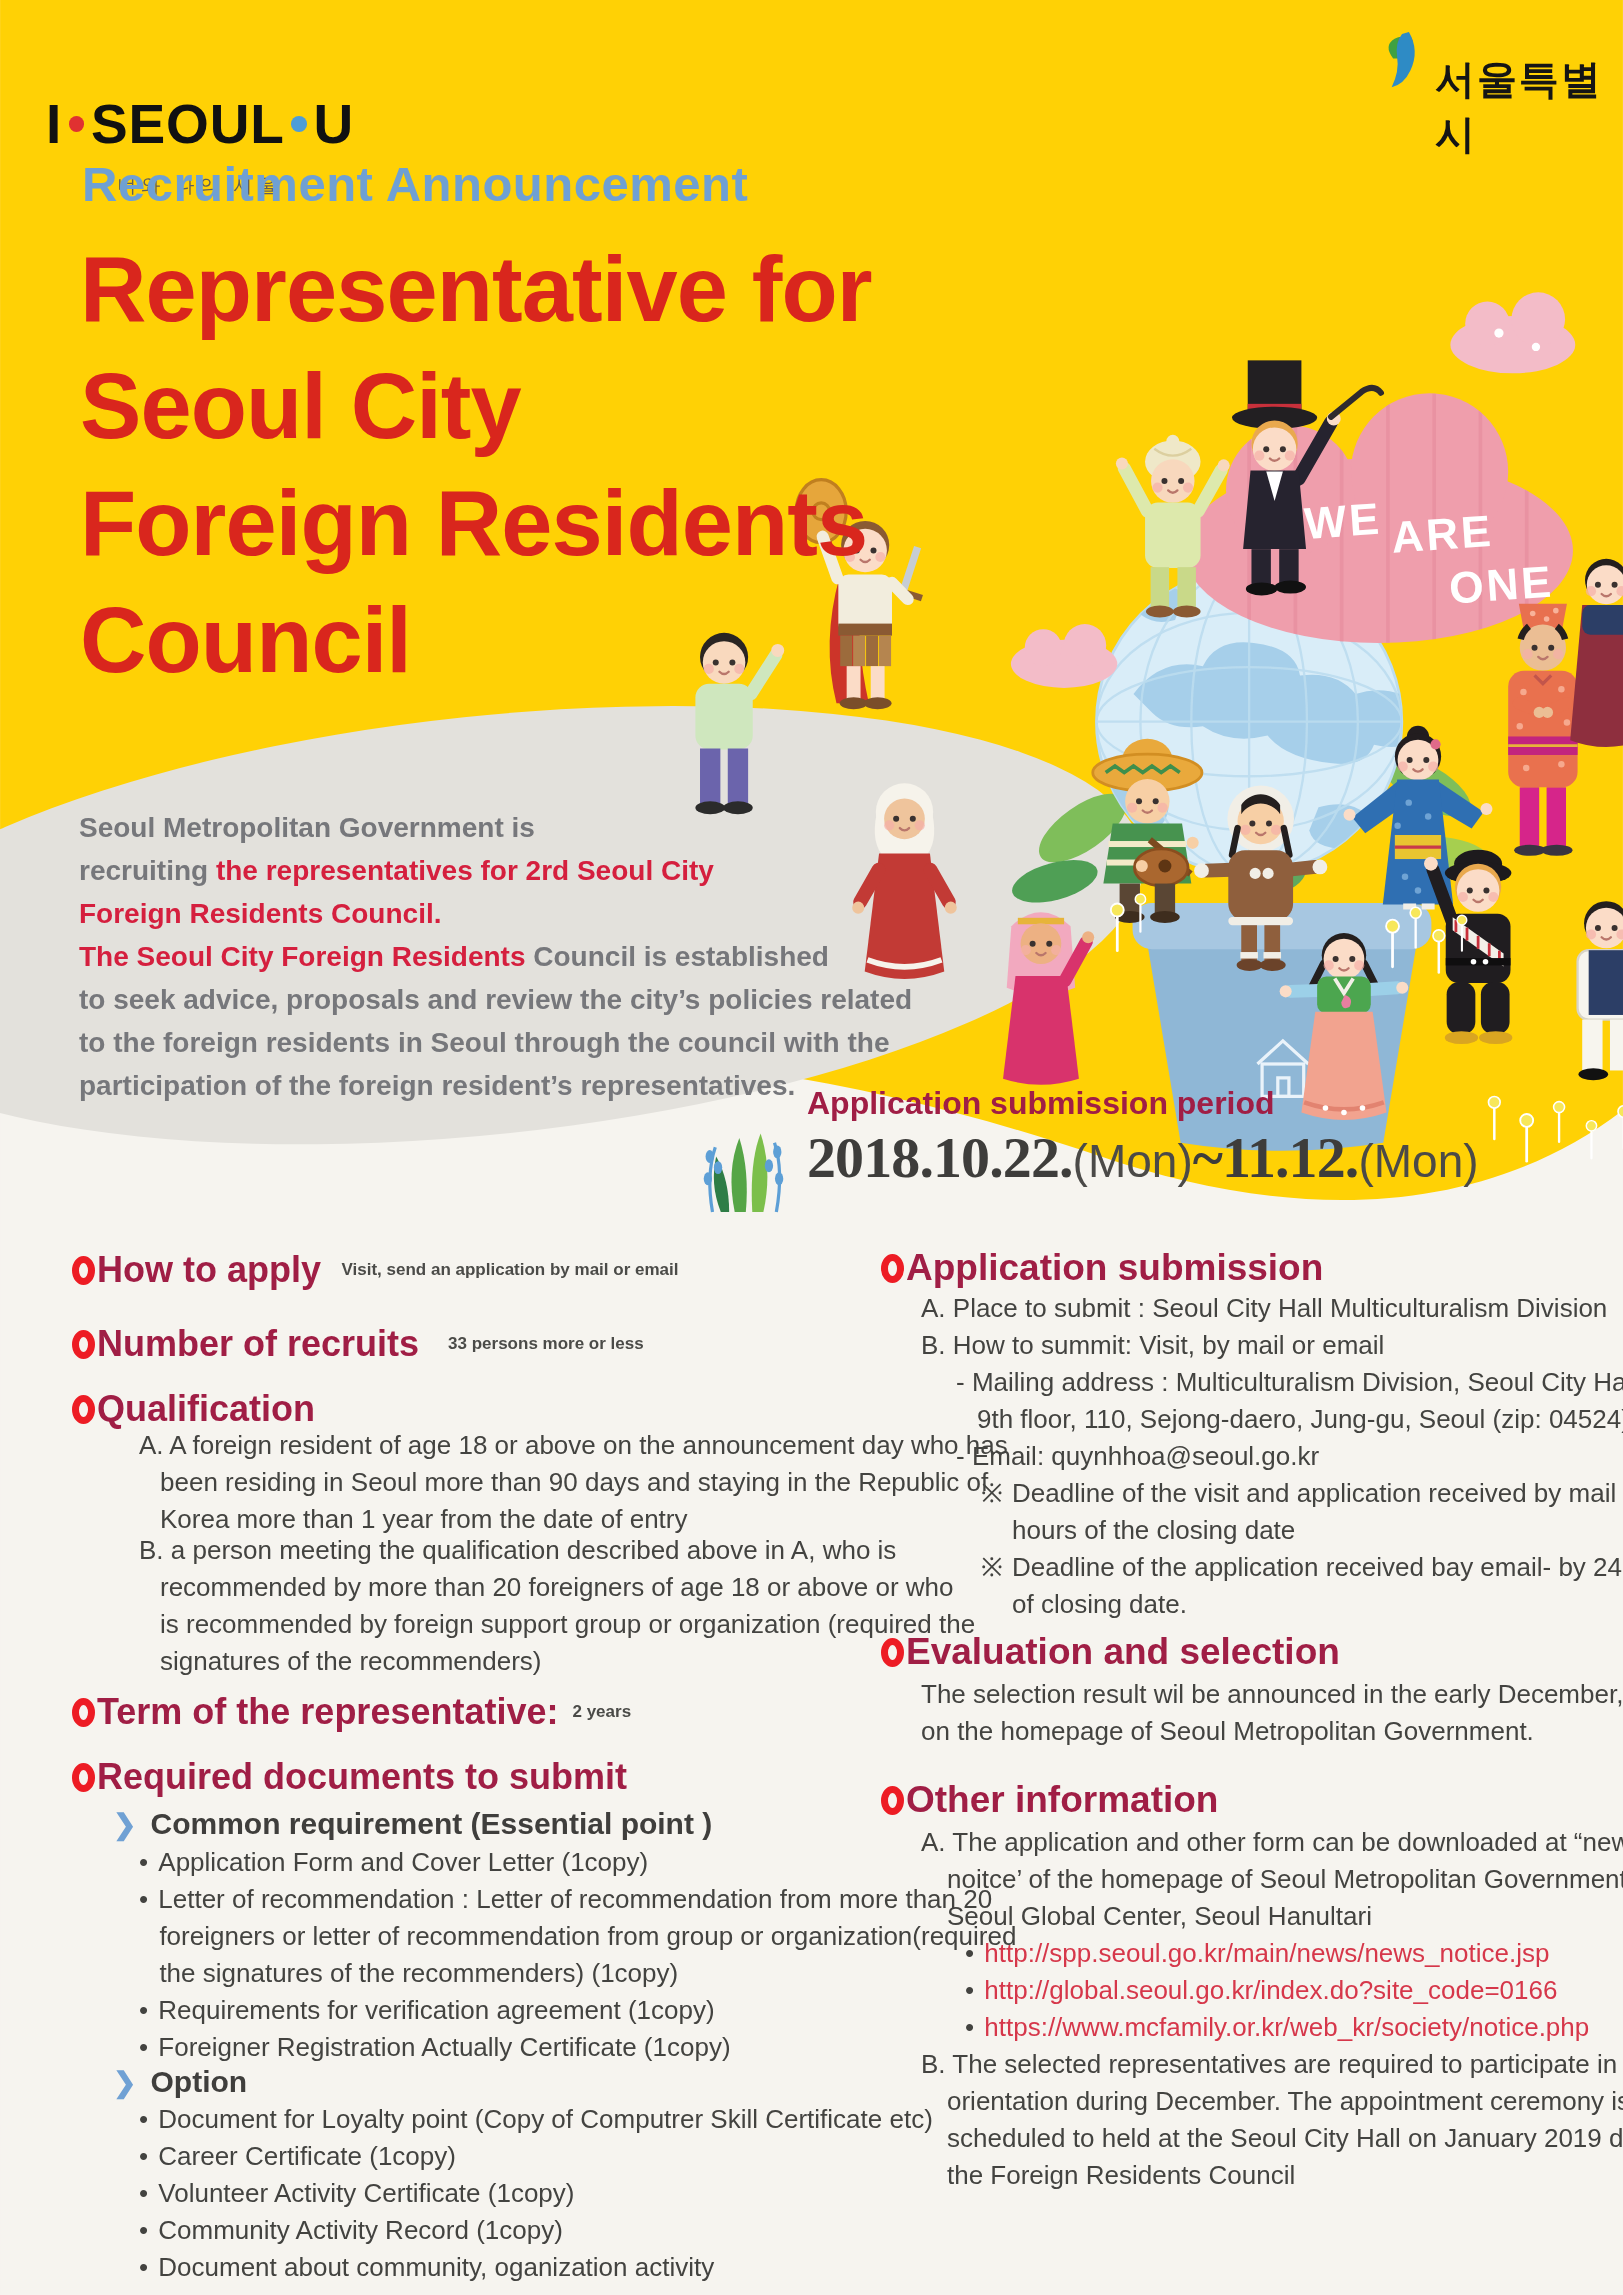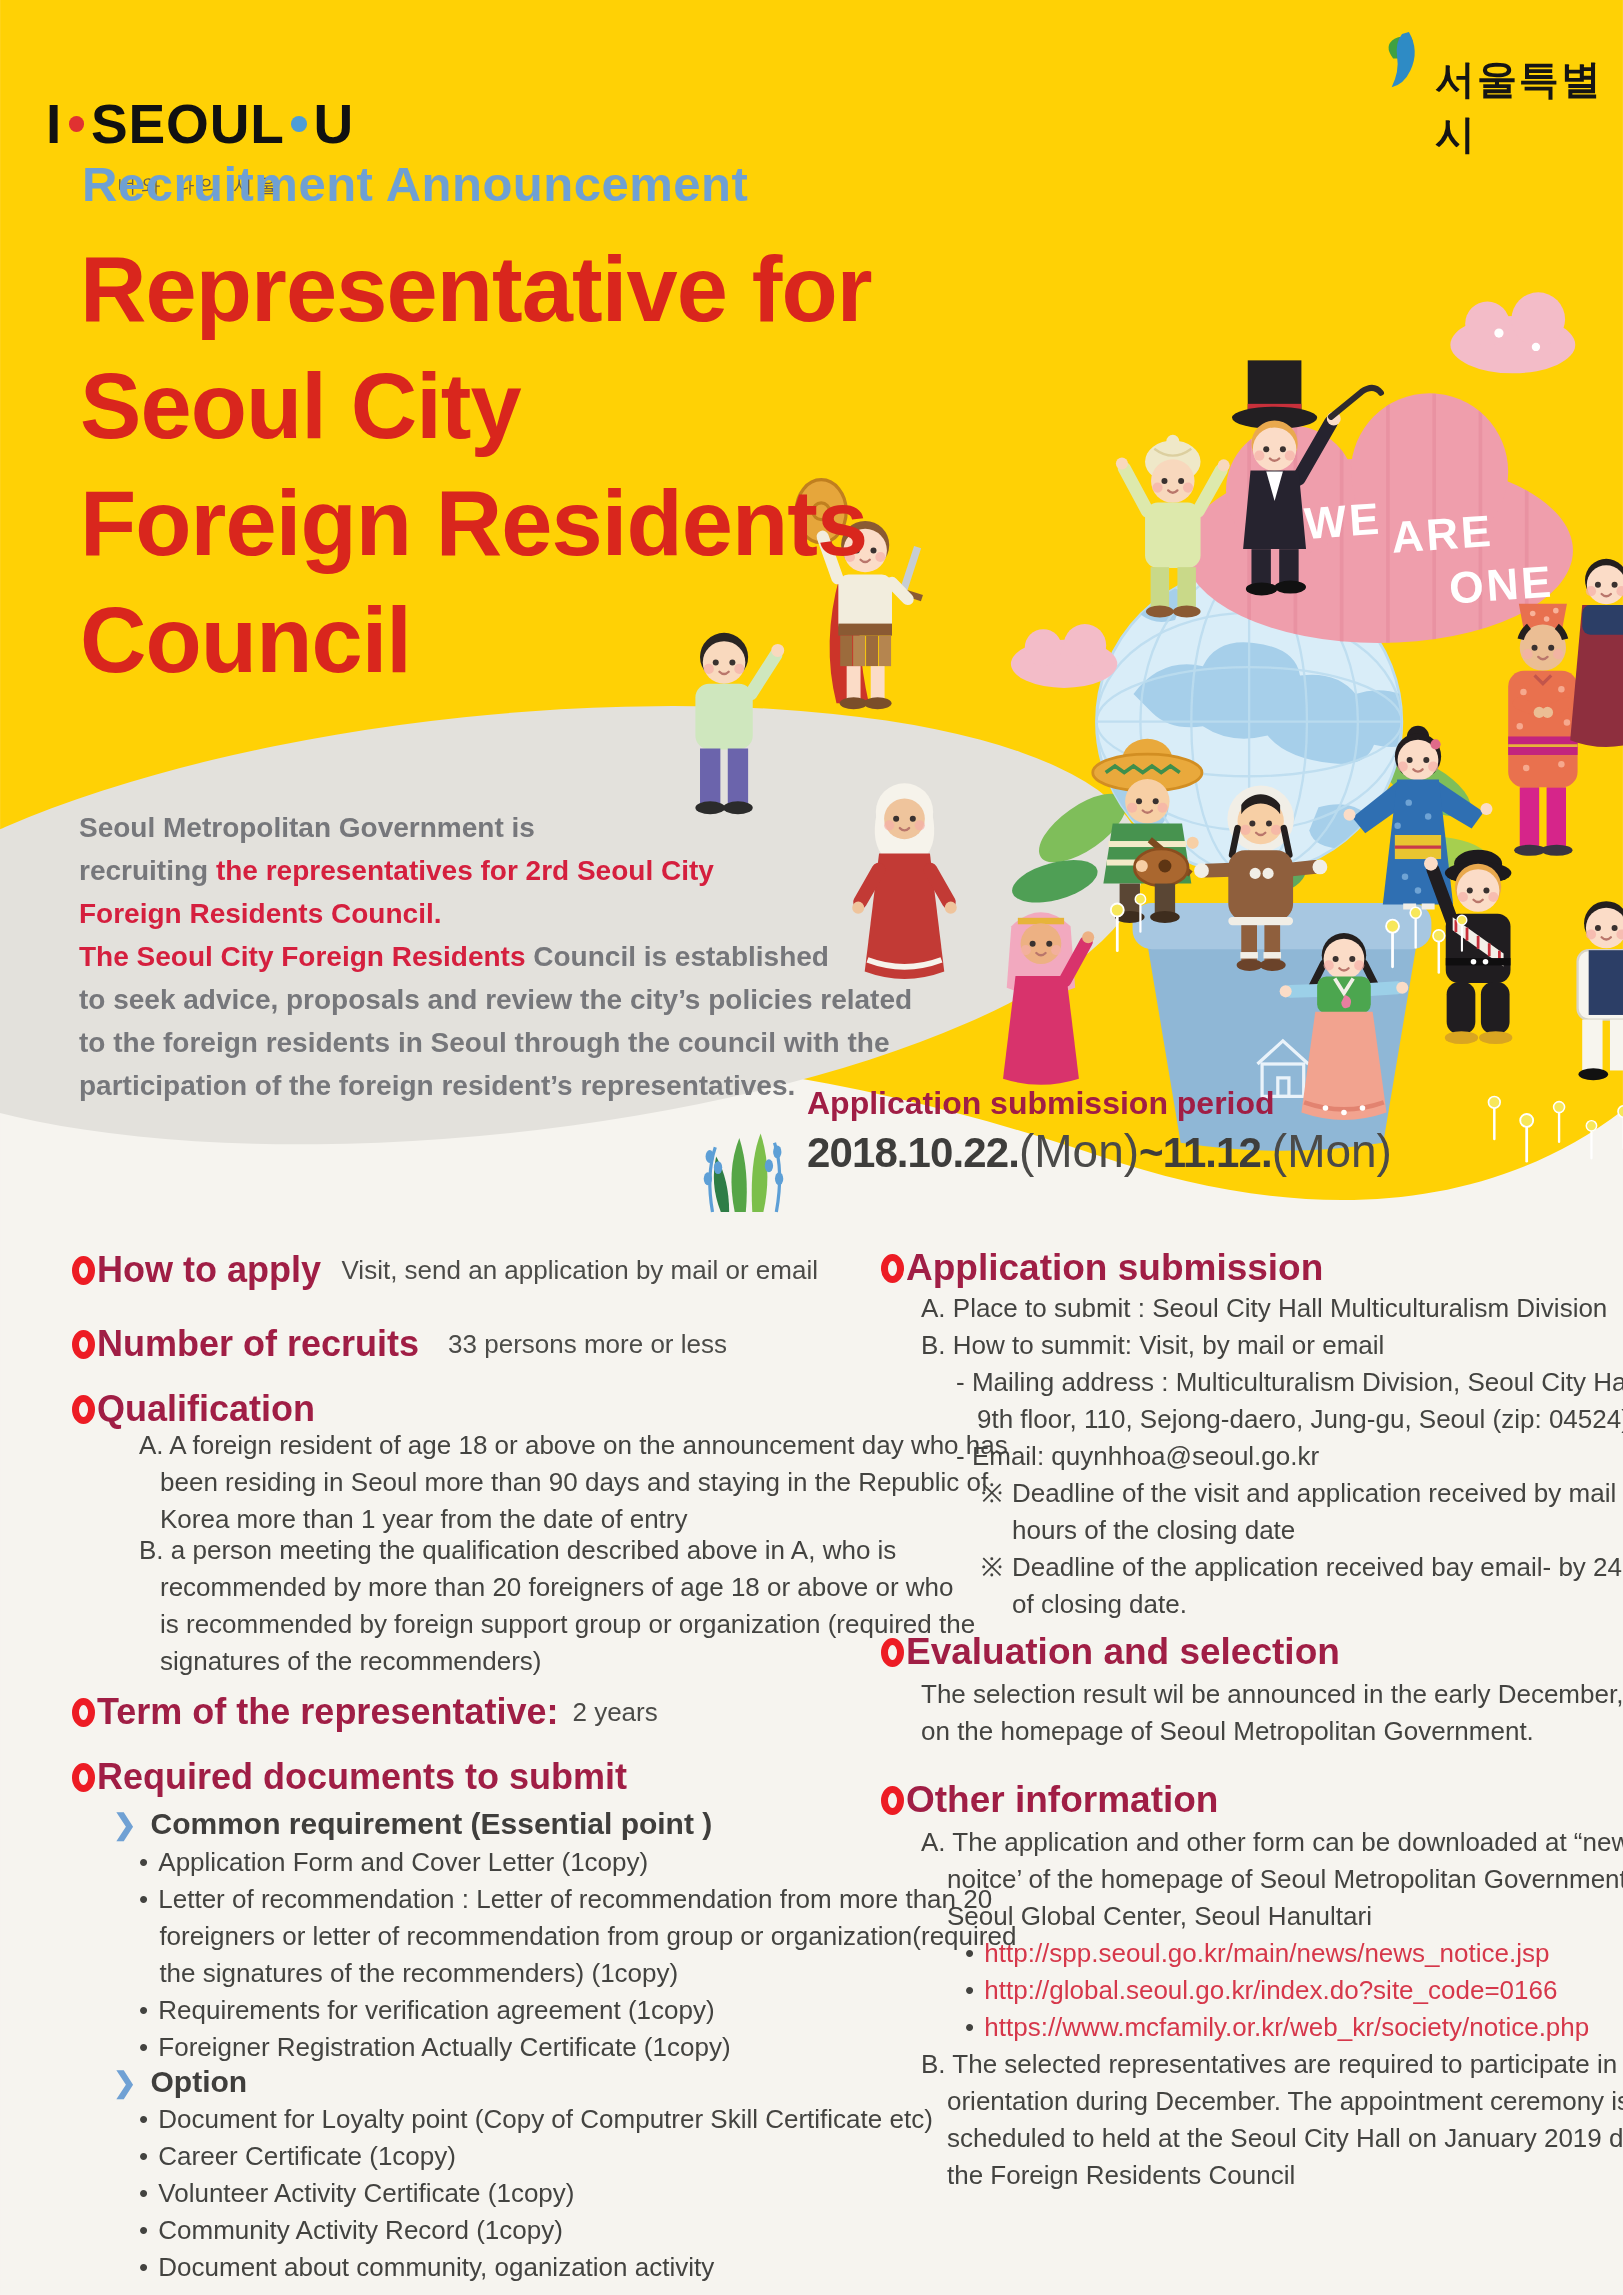--- a/index.html
+++ b/index.html
@@ -29,29 +29,29 @@
   .bigtitle{font-weight:bold;font-size:92px;line-height:117px;color:var(--title-red);letter-spacing:-0.9px;}
 
   
   .intro{font-weight:bold;font-size:28px;line-height:43px;}
   .intro .g{color:var(--intro-gray);}
   .intro .r{color:var(--intro-red);}
 
   
   .plabel{font-weight:bold;font-size:32px;color:var(--maroon);}
   .daterow{display:flex;align-items:baseline;}
-  .dbold{font-weight:bold;font-size:42px;color:var(--dark);letter-spacing:-0.9px;}
+  .dbold{font-weight:bold;font-size:58px;color:var(--dark);letter-spacing:-0.9px;font-family:Liberation Serif, serif;}
   .dlight{font-weight:400;font-size:46px;color:#4B4A48;}
 
   
   .sech{display:flex;align-items:center;gap:2px;}
   .ring{width:23px;height:29px;border:7px solid var(--ring-red);border-radius:50%;flex:0 0 auto;}
   .h1m{font-weight:bold;font-size:36px;color:var(--maroon);white-space:nowrap;}
   .h1m.big{font-size:37px;}
-  .detail{font-weight:400;font-size:26px;color:var(--detail);white-space:nowrap;}
+  .detail{font-weight:700;font-size:17px;color:var(--detail);white-space:nowrap;}
   .line{font-weight:400;font-size:26px;line-height:37px;color:var(--body);white-space:nowrap;}
   .cont{margin-left:21px;}
   .dot{display:inline-block;margin-right:10.2px;color:var(--body);}
   .chev{font-weight:bold;font-size:28px;color:#70A1D4;margin-right:12px;}
   .sublabel{font-weight:bold;font-size:30px;color:#3F3E3C;white-space:nowrap;}
   .note .mark{margin-right:9.3px;color:var(--body);}
   .link{color:var(--link-red);}
   .r-line{font-weight:400;font-size:26px;line-height:37px;color:var(--body);white-space:nowrap;}
 </style>
 </head>

